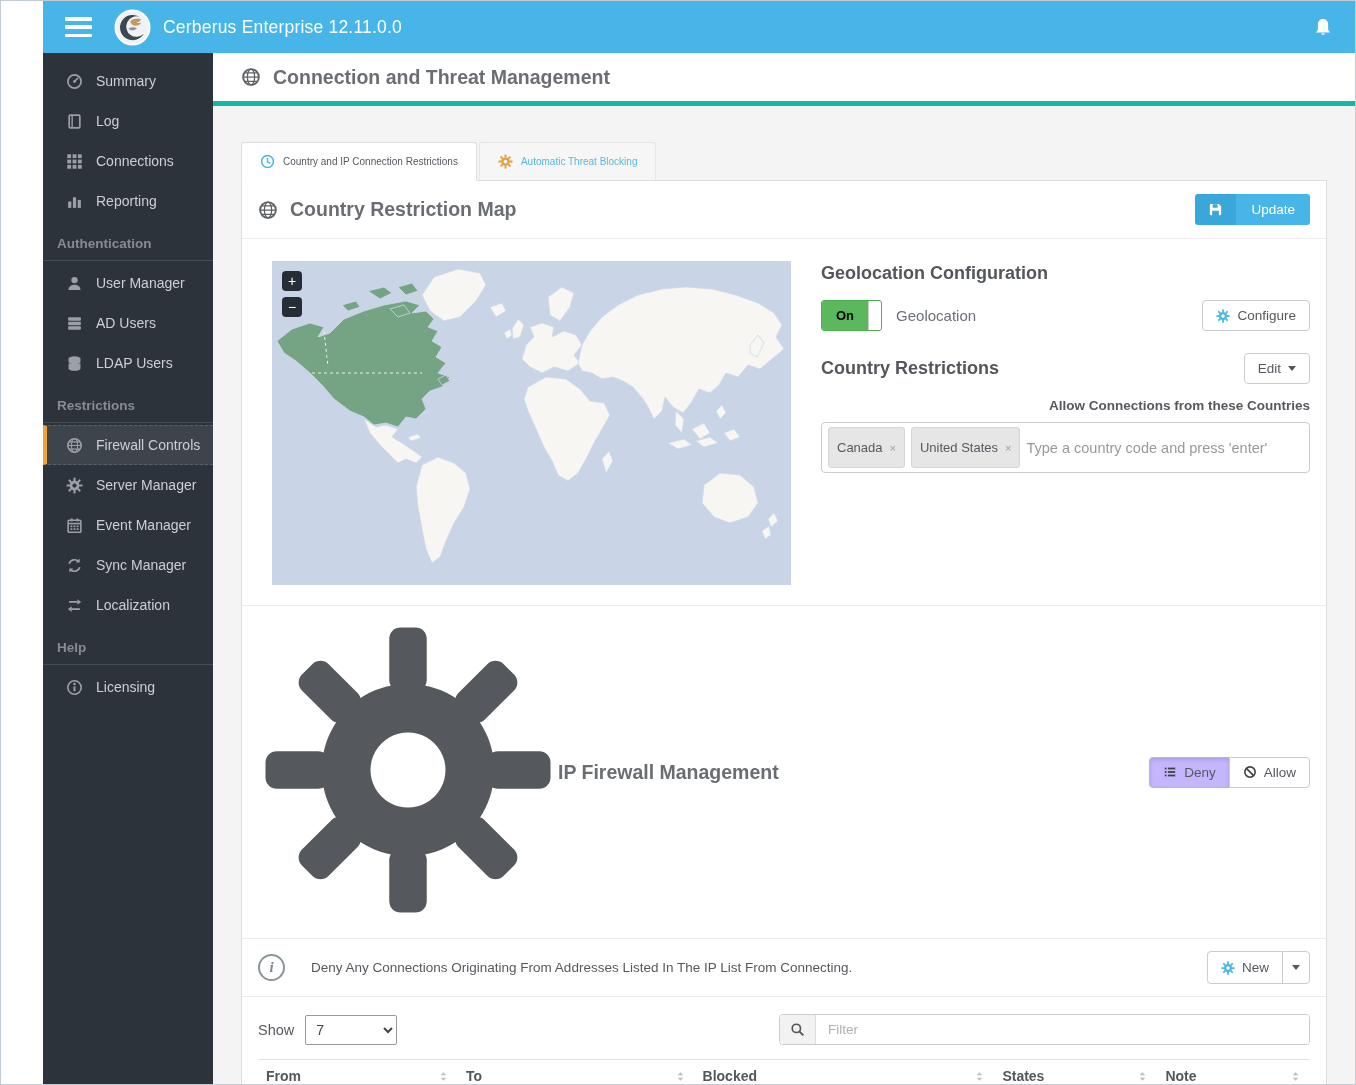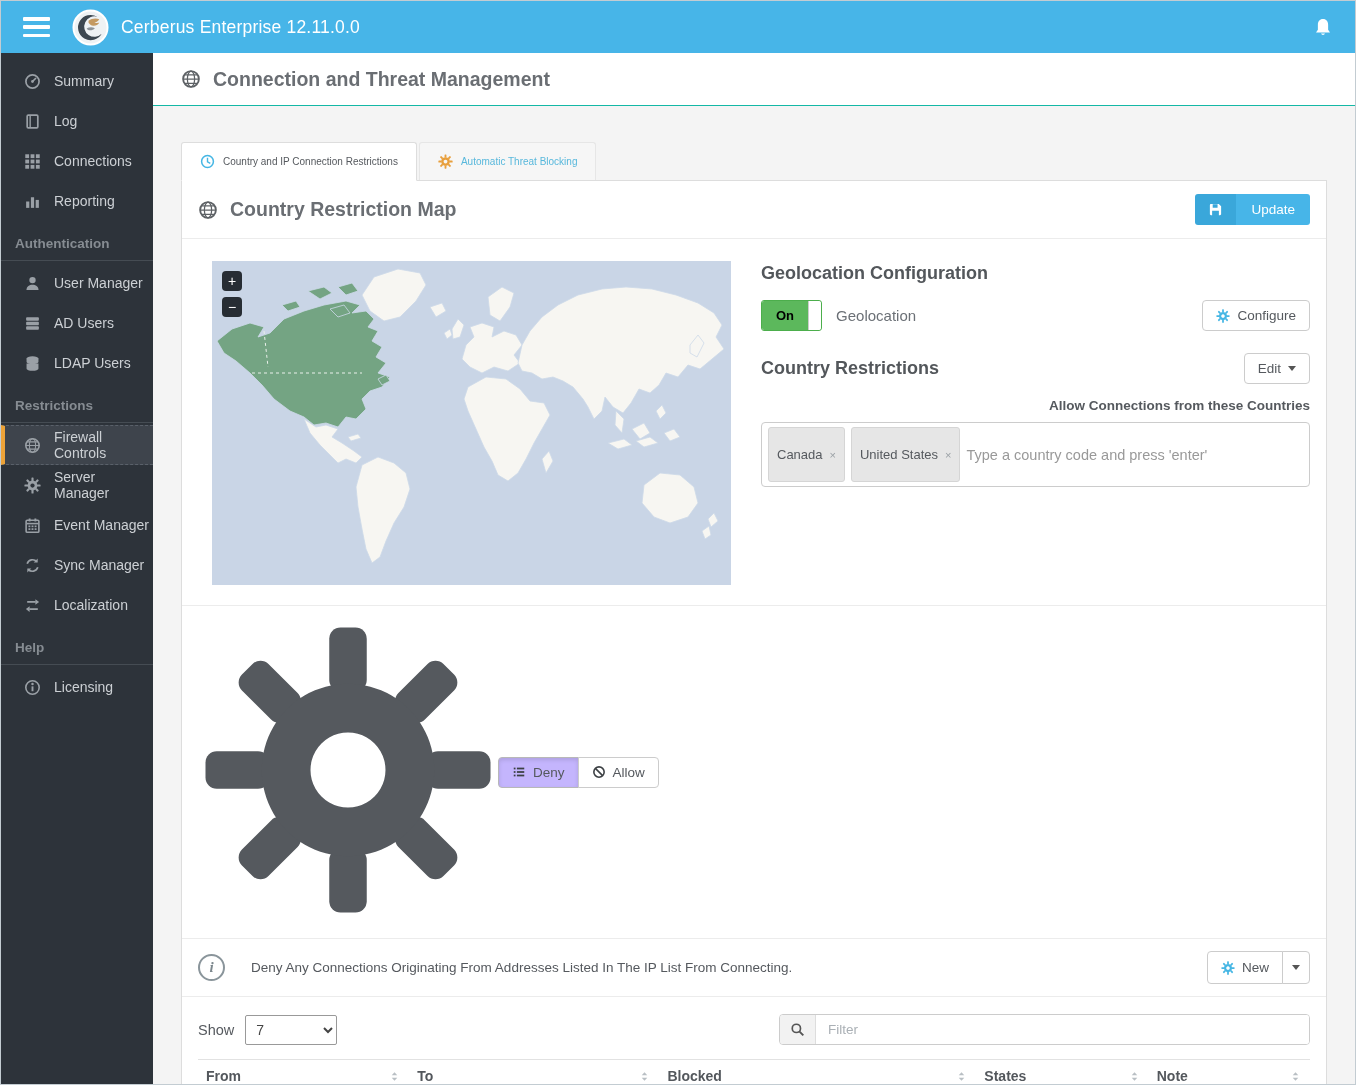--- a/index.html
+++ b/index.html
@@ -2,45 +2,45 @@
 <html><head>
 <meta charset="utf-8">
 <style>
   * { box-sizing: border-box; margin: 0; padding: 0; }
   html,body { width:1356px; height:1085px; }
   body {
     font-family: "Liberation Sans", sans-serif;
     background:#fff; border:1px solid #c3ccd2; overflow:hidden;
     color:#55595e;
   }
-  .app { display:flex; flex-direction:column; height:1083px; }
+  .app { display:flex; flex-direction:column; height:1083px;margin-left:42px; }
 
   
   .topbar { height:52px; background:#47b5e8; display:flex; align-items:center; flex:0 0 auto; padding:0 22px; }
   .hamburger { width:27px; height:20px; display:flex; flex-direction:column; justify-content:space-between; cursor:pointer; }
   .hamburger span { display:block; height:3.5px; background:#fff; border-radius:1px; }
   .logo { width:37px; height:37px; margin:0 12px 0 22px; }
   .topbar-title { color:#fff; font-size:17.5px; letter-spacing:.2px; }
   .topbar-spacer { flex:1; }
   .bell { color:#fff; width:20px; height:20px; cursor:pointer; }
 
   
   .main { flex:1; display:flex; min-height:0; }
-  .sidebar { width:152px; background:#2d333a; flex:0 0 auto; overflow:hidden; }
+  .sidebar { width:170px; background:#2d333a; flex:0 0 auto; overflow:hidden; }
   .sb-sec { color:#868c92; font-size:13.5px; font-weight:bold; padding:15px 12px 9px 14px; border-bottom:1px solid #454c53; margin-bottom:2px; }
   .sb-item { display:flex; align-items:center; height:40px; padding-left:23px; color:#ccd0d4; font-size:14px; cursor:pointer; }
   .sb-item .sb-ic { width:17px; height:17px; color:#9aa0a6; margin-right:13px; flex:0 0 auto; display:inline-flex; }
   .sb-item.active { background:#3e444c; border-left:4px solid #eda338; padding-left:19px;
       border-top:1px dashed #5a616a; border-bottom:1px dashed #5a616a; }
   .sb-item svg { width:100%; height:100%; }
   .sb-pad { height:8px; }
 
   
   .content { flex:1; background:#f4f4f4; display:flex; flex-direction:column; min-width:0; overflow:hidden; }
-  .page-header { background:#fff; height:53px; border-bottom:1px solid #14b8a6; display:flex; align-items:center; padding:0 28px; flex:0 0 auto; }
+  .page-header { background:#fff; height:53px; border-bottom:5px solid #14b8a6; display:flex; align-items:center; padding:0 28px; flex:0 0 auto; }
   .page-header .ph-ic { width:20px; height:20px; color:#5d6165; margin-right:12px; }
   .page-title { font-size:19.5px; font-weight:bold; color:#6a6e73; }
 
   .content-inner { padding:0 28px 0 28px; flex:1; overflow:hidden; }
 
   
   .tabs { display:flex; margin-top:36px; position:relative; z-index:2; }
   .tab { display:flex; align-items:center; gap:8px; padding:11px 18px; font-size:10px; border-radius:3px 3px 0 0; cursor:pointer; }
   .tab .tab-ic { width:15px; height:15px; display:inline-flex; }
   .tab.active { background:#fff; border:1px solid #ddd; border-bottom:1px solid #fff; margin-bottom:-1px; color:#55595e; }
@@ -77,21 +77,21 @@
   .geo-h { font-size:18px; font-weight:bold; color:#53575b; margin-bottom:16px; }
   .geo-row { display:flex; align-items:center; margin-bottom:22px; position:relative; }
   .toggle { display:inline-flex; height:31px; border-radius:3px; overflow:hidden; border:1px solid #4cae4c; cursor:pointer; }
   .toggle .t-on { background:#5cb85c; color:#000000; font-size:13px; font-weight:bold; display:flex; align-items:center; padding:0 14px; }
   .toggle .t-handle { width:13px; background:#fff; border-left:1px solid #ccc; border-radius:0 3px 3px 0; }
   .geo-label { font-size:15px; color:#6b7076; margin-left:14px; flex:1; }
   .cr-row { display:flex; align-items:center; justify-content:space-between; margin-bottom:14px; }
   .allow-lbl { text-align:right; font-size:13.5px; font-weight:bold; color:#55595e; margin-bottom:9px; }
   .tagbox { border:1px solid #ccc; border-radius:4px; min-height:38px; display:flex; align-items:center; padding:4px 6px; gap:6px; background:#fff; }
   .tag { background:#e6e6e6; border:1px solid #d5d5d5; border-radius:3px; font-size:13px; color:#55595e;
-         padding:19px 8px; display:inline-flex; align-items:center; gap:7px; }
+         padding:12px 8px; display:inline-flex; align-items:center; gap:7px; }
   .tag .tag-x { color:#9aa0a5; font-size:11px; cursor:pointer; }
   .tagbox input { border:none; outline:none; flex:1; font-size:14.5px; font-family:inherit; color:#555; min-width:60px; }
   .tagbox input::placeholder { color:#999; }
 
   
   .fw-hd { display:flex; align-items:center; padding:14px 16px; border-bottom:1px solid #ececec; }
   .btn-group { display:inline-flex; }
   .btn-group .btn { border-radius:0; margin-left:-1px; height:31px; }
   .btn-group .btn:first-child { border-radius:4px 0 0 4px; margin-left:0; }
   .btn-group .btn:last-child { border-radius:0 4px 4px 0; }
@@ -477,20 +477,21 @@
                   <rect x="7" y="0.4" width="2" height="3.4" rx="0.6" transform="rotate(0 8 8)"></rect>
                   <rect x="7" y="0.4" width="2" height="3.4" rx="0.6" transform="rotate(45 8 8)"></rect>
                   <rect x="7" y="0.4" width="2" height="3.4" rx="0.6" transform="rotate(90 8 8)"></rect>
                   <rect x="7" y="0.4" width="2" height="3.4" rx="0.6" transform="rotate(135 8 8)"></rect>
                   <rect x="7" y="0.4" width="2" height="3.4" rx="0.6" transform="rotate(180 8 8)"></rect>
                   <rect x="7" y="0.4" width="2" height="3.4" rx="0.6" transform="rotate(225 8 8)"></rect>
                   <rect x="7" y="0.4" width="2" height="3.4" rx="0.6" transform="rotate(270 8 8)"></rect>
                   <rect x="7" y="0.4" width="2" height="3.4" rx="0.6" transform="rotate(315 8 8)"></rect>
                   <path fill-rule="evenodd" d="M8 3.4a4.6 4.6 0 1 0 .001 0zM8 6a2 2 0 1 1-.001 0z"></path>
                 </svg></span>
+            <span class="section-title">IP Firewall Management</span>
             <div class="btn-group">
               <button class="btn pressed">
                 <span class="b-ic dark-ic">
                     <svg viewBox="0 0 16 16" width="100%" height="100%" fill="currentColor">
                       <rect x="2" y="3" width="2" height="2"></rect>
                       <rect x="2" y="7" width="2" height="2"></rect>
                       <rect x="2" y="11" width="2" height="2"></rect>
                       <rect x="5.6" y="3" width="8.4" height="2"></rect>
                       <rect x="5.6" y="7" width="8.4" height="2"></rect>
                       <rect x="5.6" y="11" width="8.4" height="2"></rect>

